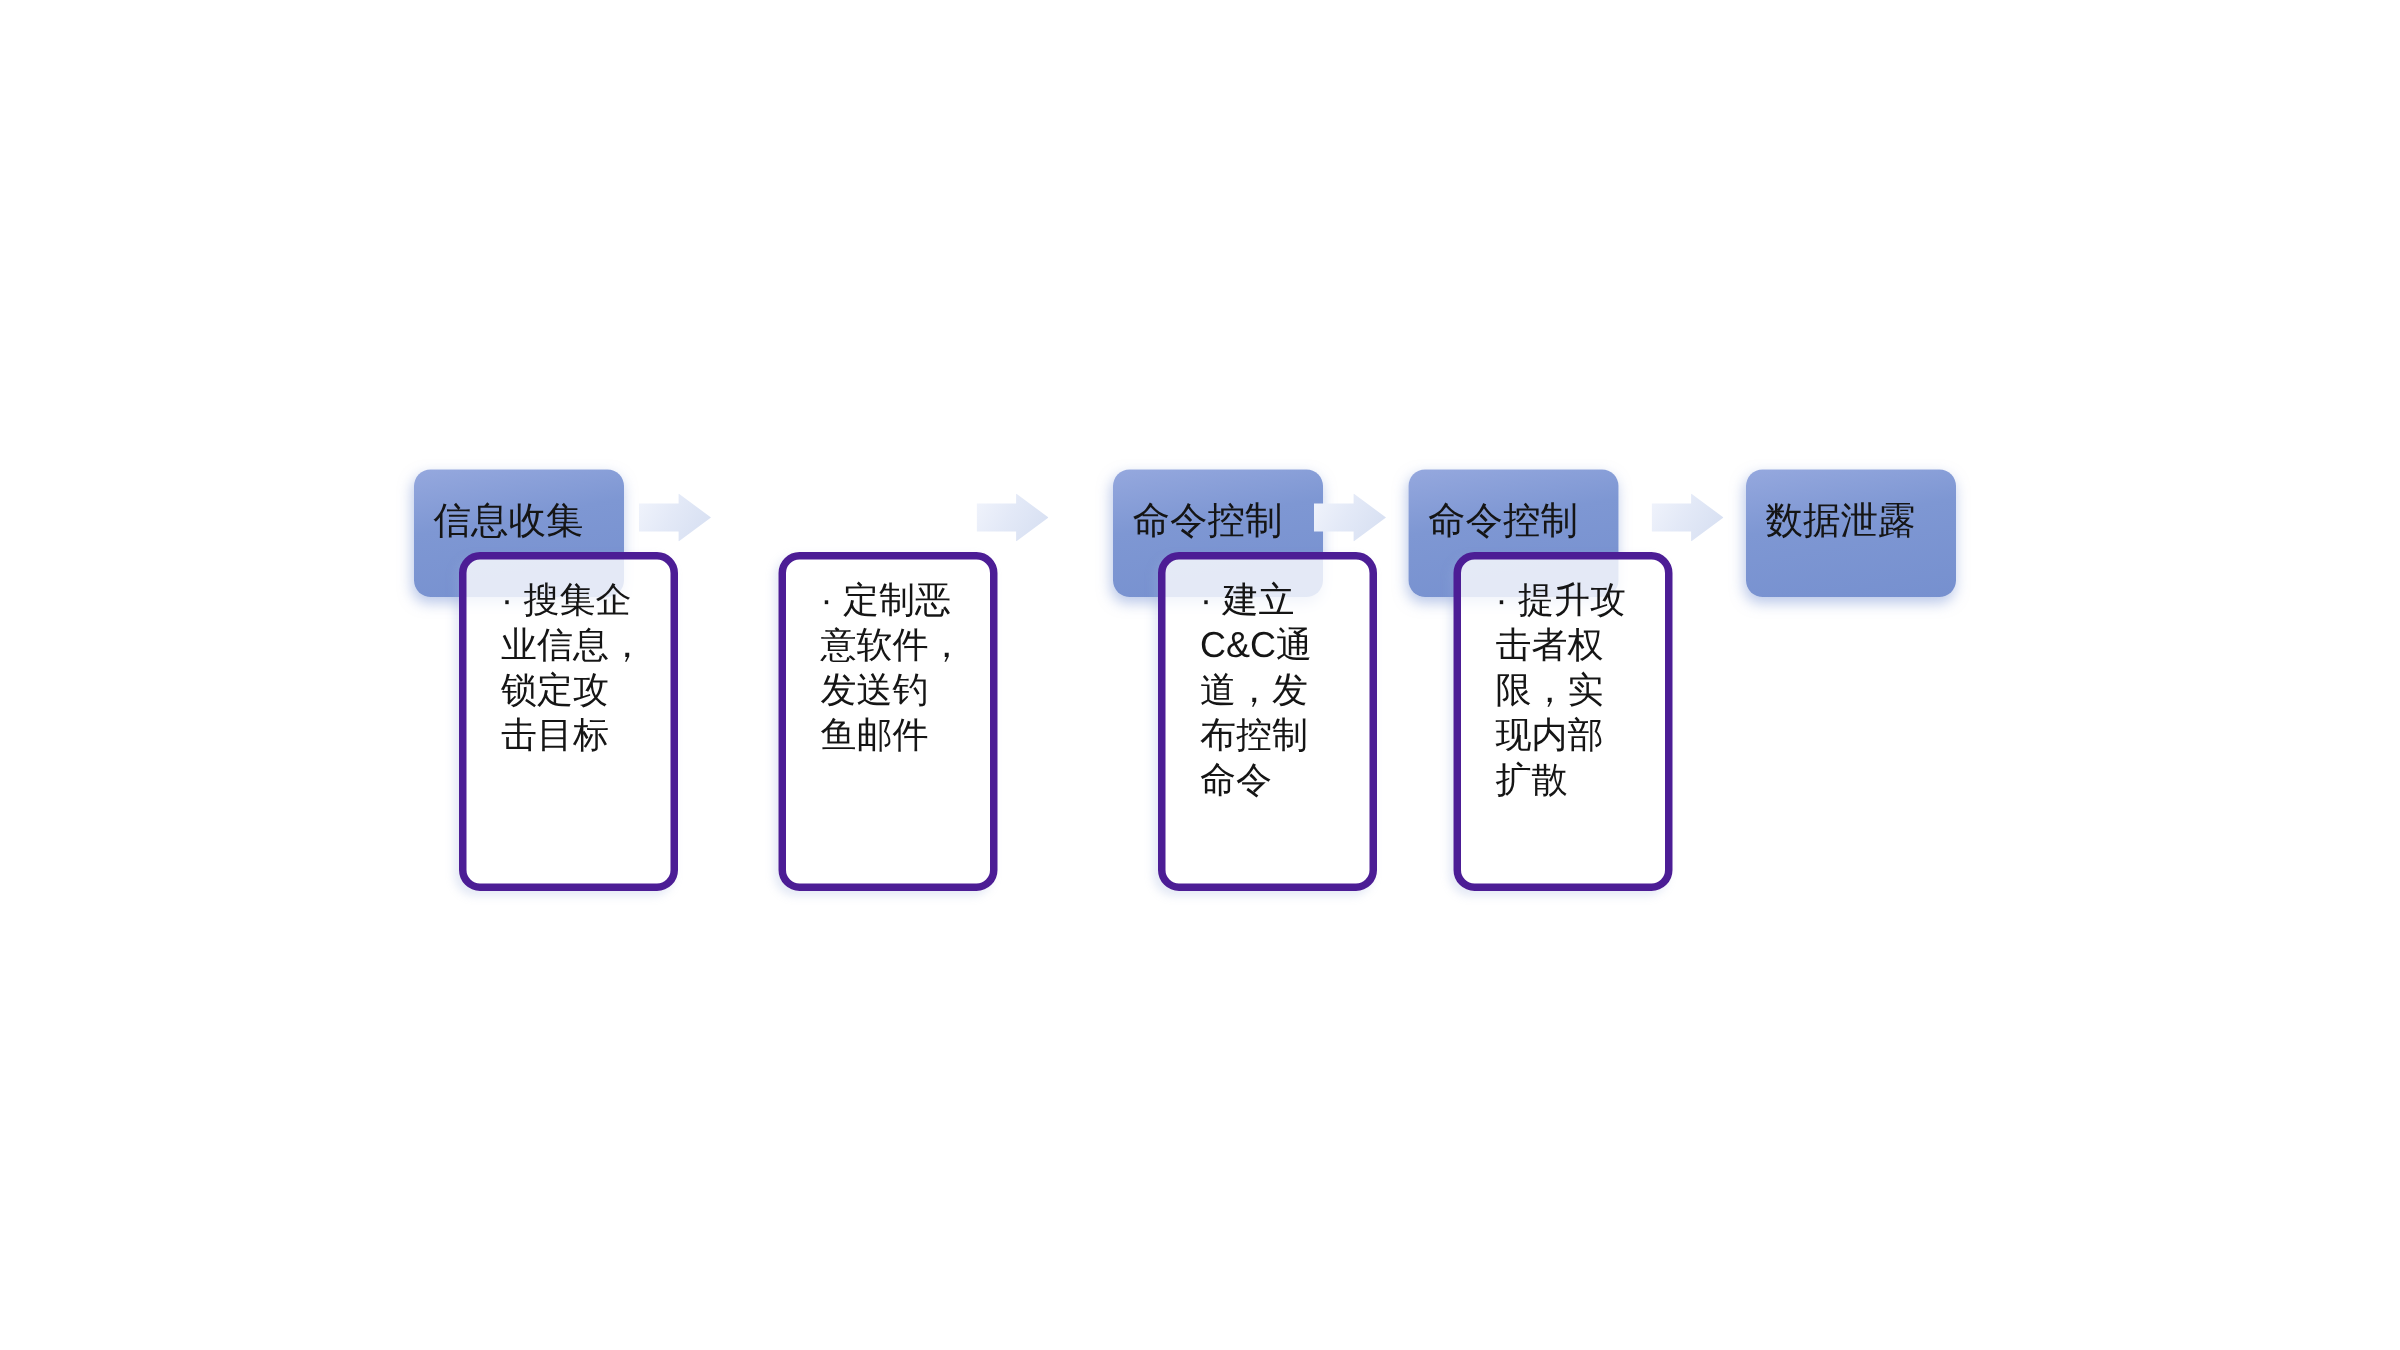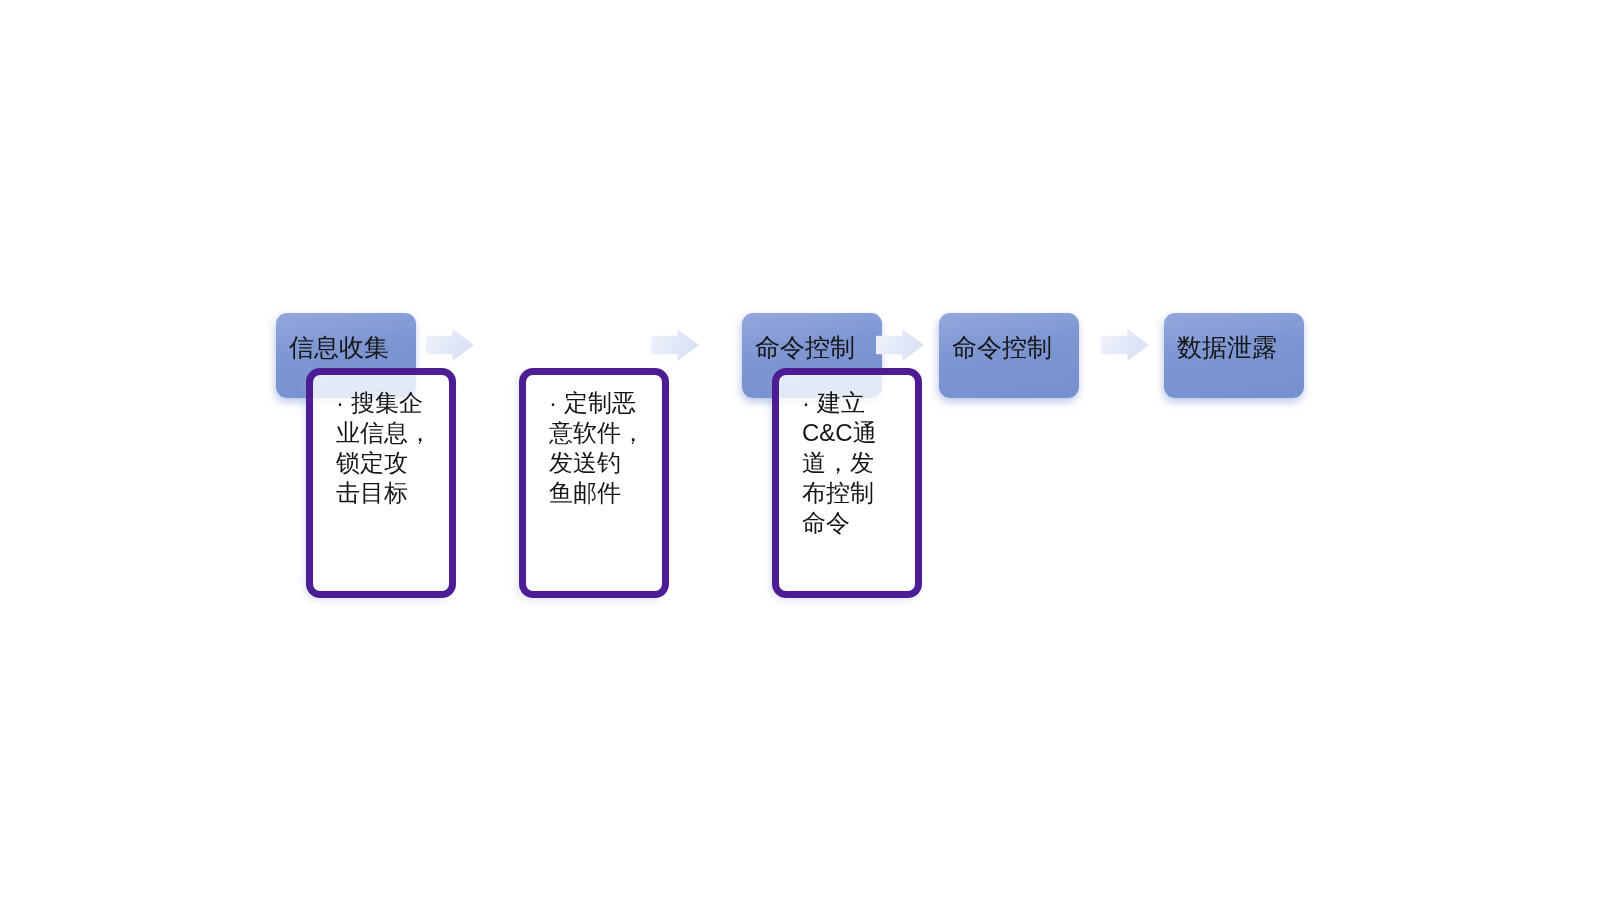--- a/index.html
+++ b/index.html
@@ -38,21 +38,21 @@
     line-height: 30px;
     color: #151515;
     white-space: nowrap;
   }
   .step-body {
     position: absolute;
     left: 30px;
     top: 55px;
     width: 136px;
     height: 216px;
-    border: 7px solid #4c1d95;
+    border: 5px solid #4c1d95;
     border-radius: 14px;
     background: rgba(255, 255, 255, 0.8);
     box-shadow: -3px 3px 6px rgba(150, 170, 220, 0.25);
   }
   .step-detail {
     padding: 13px 4px 0 23px;
     font-size: 24px;
     line-height: 30px;
     color: #151515;
   }
@@ -122,20 +122,27 @@
 命令</span></div>
     </div>
   </div>
 
   <div class="flow-arrow pos-arrow-3"></div>
 
   <div class="step pos-step-4">
     <div class="step-header">
       <span class="step-title">命令控制</span>
     </div>
+    <div class="step-body">
+      <div class="step-detail"><span class="bullet">·</span><span class="detail-text">提升攻
+击者权
+限，实
+现内部
+扩散</span></div>
+    </div>
   </div>
 
   <div class="flow-arrow pos-arrow-4"></div>
 
   <div class="step pos-step-5">
     <div class="step-header">
       <span class="step-title">数据泄露</span>
     </div>
   </div>
 

